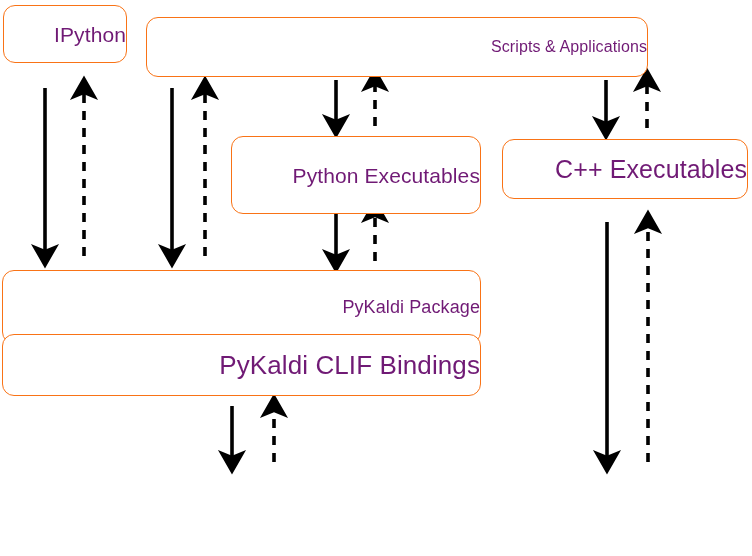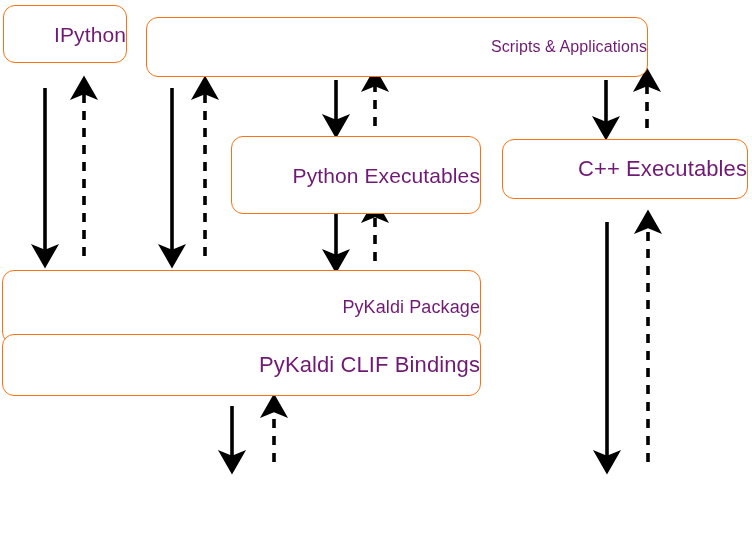--- a/index.html
+++ b/index.html
@@ -29,23 +29,23 @@
     letter-spacing: 0.1px;
     white-space: nowrap;
   }
   .node-label {
     display: block;
     line-height: 1;
   }
   #node-ipython       { left: 3px;   top: 5px;   width: 124px; height: 58px; font-size: 21px; }
   #node-scripts       { left: 146px; top: 4px;   width: 502px; height: 60px; font-size: 16px; margin-top: 13px; }
   #node-pyexec        { left: 231px; top: 136px; width: 250px; height: 78px; font-size: 21px; }
-  #node-cppexec       { left: 502px; top: 139px; width: 246px; height: 60px; font-size: 22px; }
+  #node-cppexec       { left: 502px; top: 139px; width: 246px; height: 60px; font-size: 25px; }
   #node-pykaldi-pkg   { left: 2px;   top: 270px; width: 479px; height: 74px; font-size: 18px; }
-  #node-pykaldi-clif  { left: 2px;   top: 334px; width: 479px; height: 62px; font-size: 22px; }
+  #node-pykaldi-clif  { left: 2px;   top: 334px; width: 479px; height: 62px; font-size: 26px; }
   #node-cpplibs       { left: 3px;   top: 473px; width: 745px; height: 75px; font-size: 21px; }
 
   .arrow-layer {
     position: absolute;
     left: 0;
     top: 0;
     width: 752px;
     height: 556px;
     pointer-events: none;
   }

